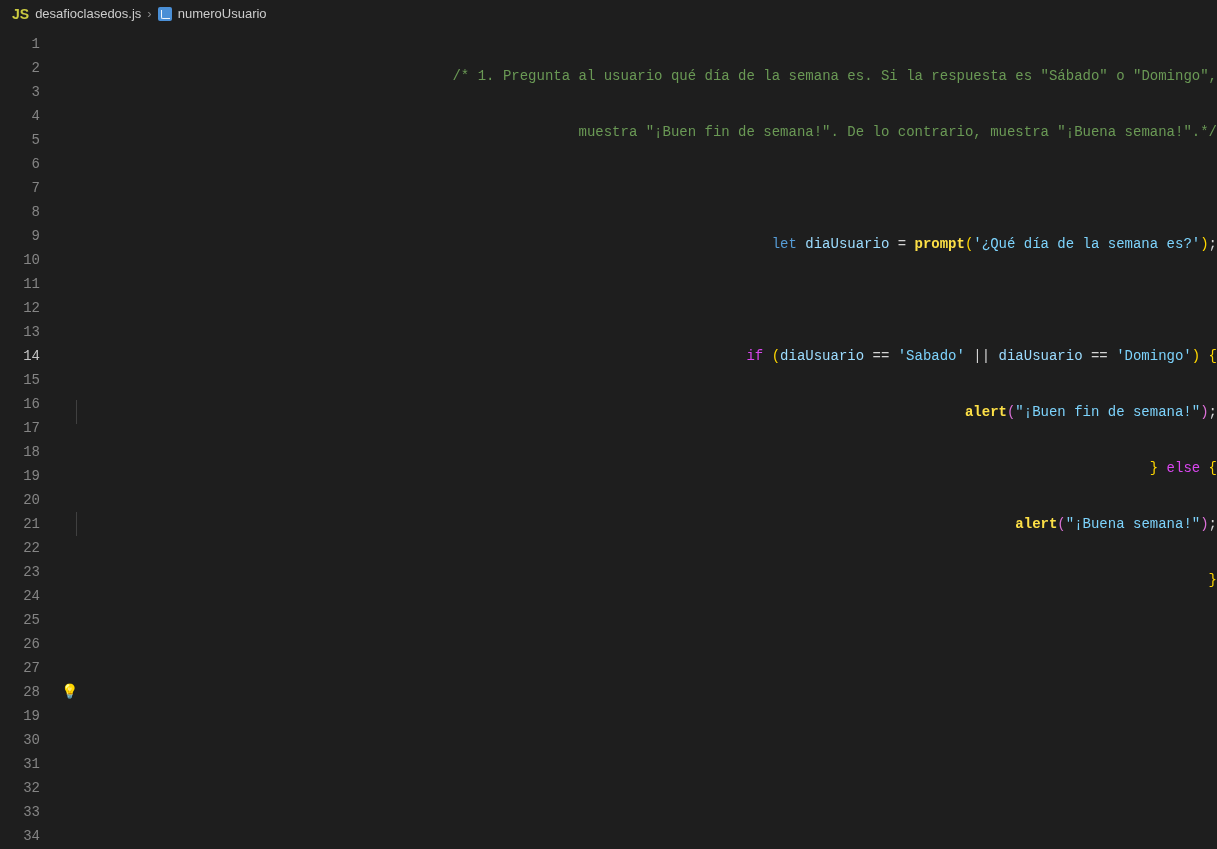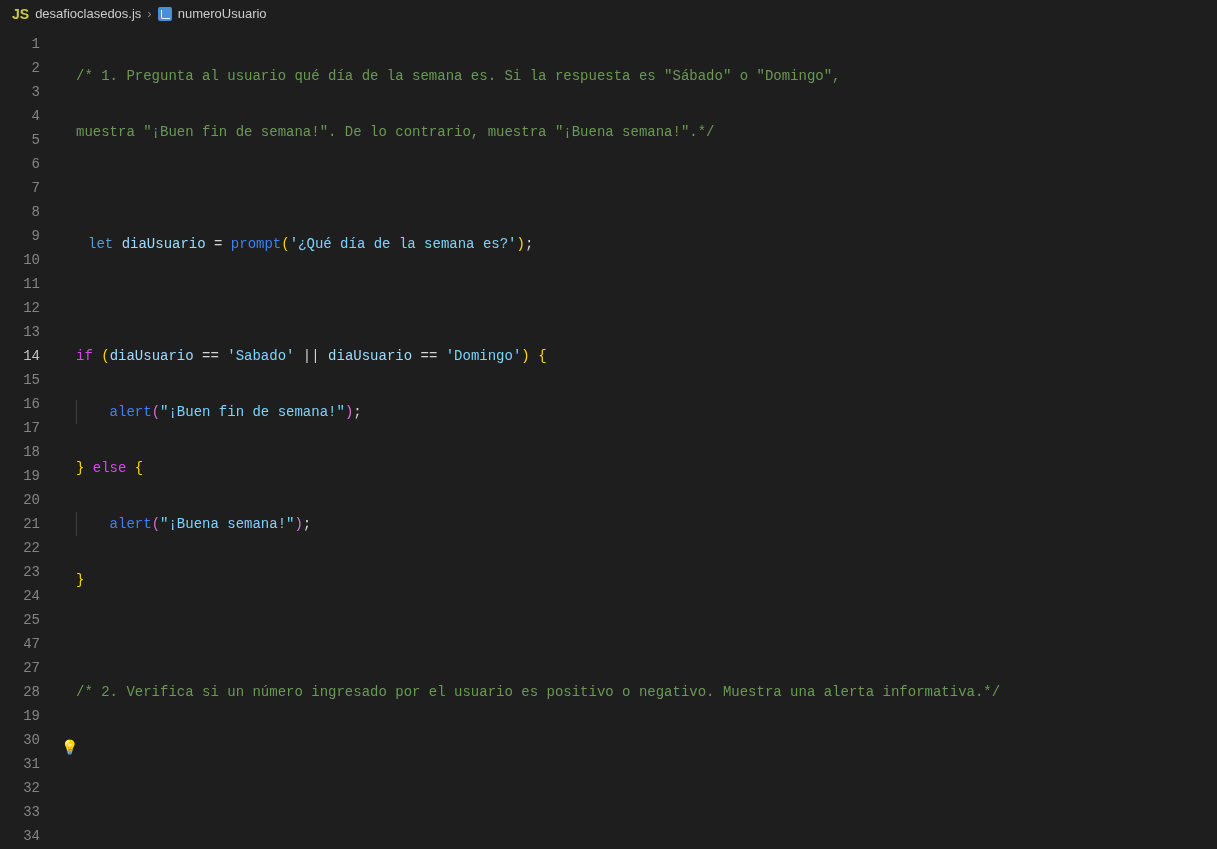--- a/index.html
+++ b/index.html
@@ -82,30 +82,31 @@
     padding-top: 4px;
     flex: 1;
     position: relative;
     white-space: pre;
   }
   .line {
     height: 24px;
     line-height: 24px;
     padding-left: 14px;
     position: relative;
+    text-align: right;
   }
   .line.active {
     background: #2a2a2a;
   }
   
   .cmt { color: #6A9955; }
   .kw-dec { color: #569cd6; margin-left: 12px; }
   .kw-ctrl { color: #d946ef; }
   .var { color: #9cdcfe; }
-  .fn { color: #3b82f6; }
+  .fn { color: #fde047; font-weight: bold; }
   .str { color: #7dd3fc; }
   .op { color: #d4d4d4; }
   .pn { color: #d4d4d4; }
   .br-y { color: #ffd700; }
   .br-p { color: #da70d6; }
   .indent-guide {
     position: absolute;
     left: 14px;
     top: 0;
     bottom: 0;
@@ -155,21 +156,21 @@
       <div class="ln">16</div>
       <div class="ln">17</div>
       <div class="ln">18</div>
       <div class="ln">19</div>
       <div class="ln">20</div>
       <div class="ln">21</div>
       <div class="ln">22</div>
       <div class="ln">23</div>
       <div class="ln">24</div>
       <div class="ln">25</div>
-      <div class="ln">47</div>
+      <div class="ln">26</div>
       <div class="ln">27</div>
       <div class="ln">28</div>
       <div class="ln">19</div>
       <div class="ln">30</div>
       <div class="ln">31</div>
       <div class="ln">32</div>
       <div class="ln">33</div>
       <div class="ln">34</div>
       <div class="ln">35</div>
     </div>
@@ -178,21 +179,20 @@
     <div class="line"><span class="cmt">muestra "¡Buen fin de semana!". De lo contrario, muestra "¡Buena semana!".*/</span></div>
     <div class="line"></div>
     <div class="line"><span class="kw-dec">let</span><span class="op"> </span><span class="var">diaUsuario</span><span class="op"> = </span><span class="fn">prompt</span><span class="br-y">(</span><span class="str">'¿Qué día de la semana es?'</span><span class="br-y">)</span><span class="pn">;</span></div>
     <div class="line"></div>
     <div class="line"><span class="kw-ctrl">if</span><span class="op"> </span><span class="br-y">(</span><span class="var">diaUsuario</span><span class="op"> == </span><span class="str">'Sabado'</span><span class="op"> || </span><span class="var">diaUsuario</span><span class="op"> == </span><span class="str">'Domingo'</span><span class="br-y">)</span><span class="op"> </span><span class="br-y">{</span></div>
     <div class="line"><span class="indent-guide"></span>    <span class="fn">alert</span><span class="br-p">(</span><span class="str">"¡Buen fin de semana!"</span><span class="br-p">)</span><span class="pn">;</span></div>
     <div class="line"><span class="br-y">}</span><span class="op"> </span><span class="kw-ctrl">else</span><span class="op"> </span><span class="br-y">{</span></div>
     <div class="line"><span class="indent-guide"></span>    <span class="fn">alert</span><span class="br-p">(</span><span class="str">"¡Buena semana!"</span><span class="br-p">)</span><span class="pn">;</span></div>
     <div class="line"><span class="br-y">}</span></div>
     <div class="line"></div>
-    <div class="line"><span class="cmt">/* 2. Verifica si un número ingresado por el usuario es positivo o negativo. Muestra una alerta informativa.*/</span></div>
     <div class="line"><span class="lightbulb">💡</span></div>
     <div class="line"></div>
     
     
     
     
     
     
     
     

